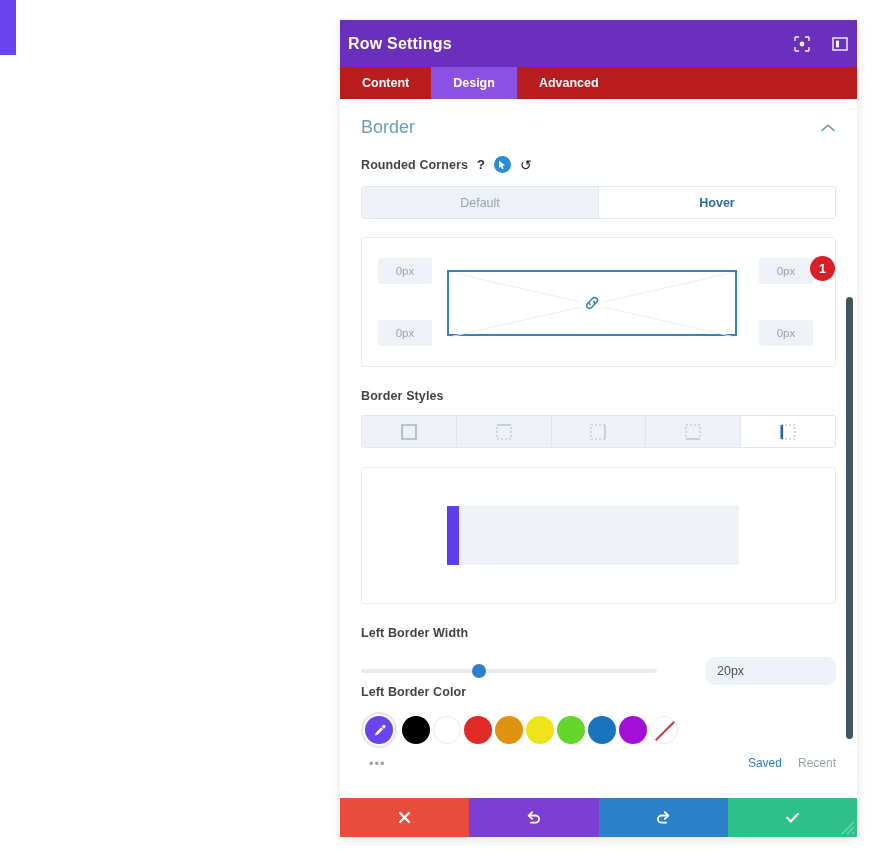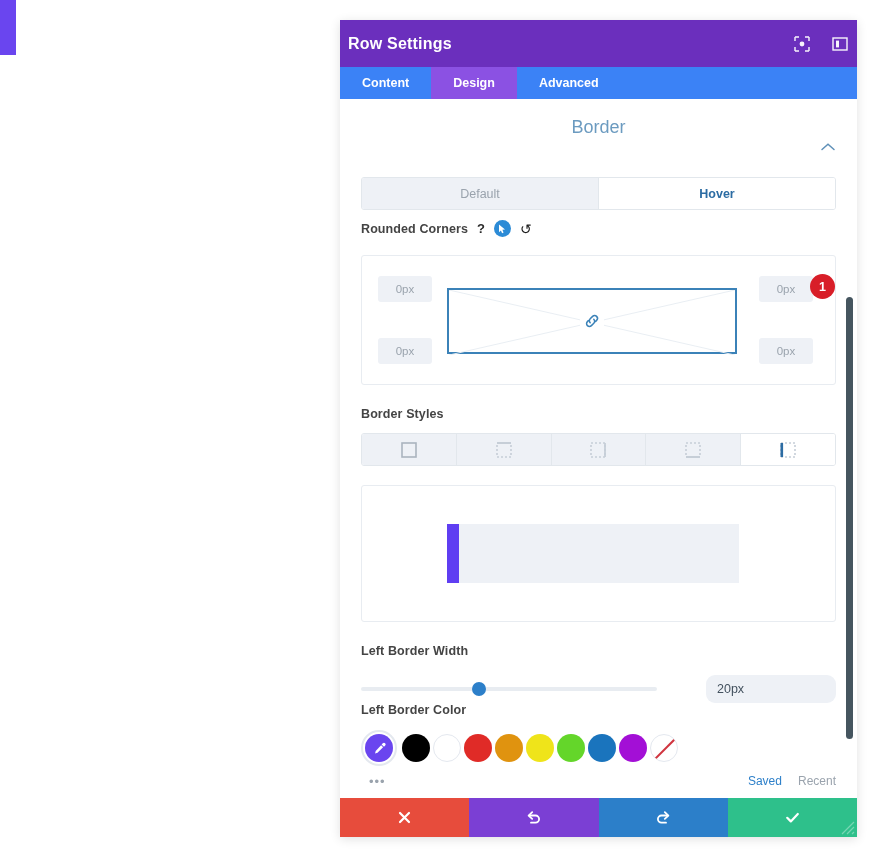--- a/index.html
+++ b/index.html
@@ -37,38 +37,38 @@
     color:#fff; font-size:16px; font-weight:bold; letter-spacing:.2px;
   }
   .header-actions { margin-left:auto; display:flex; align-items:center; gap:20px; }
   .header-icon-btn {
     width:18px; height:18px; display:flex; align-items:center; justify-content:center;
     cursor:pointer; opacity:.95;
   }
 
   
   #modal-tabs {
-    height:32px; background:#3b82f6; display:flex; flex:0 0 auto;
+    height:32px; background:#b91c1c; display:flex; flex:0 0 auto;
   }
   .tab {
     padding:0 22px; height:32px; line-height:32px;
     color:#ffffff; font-size:12.5px; font-weight:bold; cursor:pointer;
     white-space:nowrap;
   }
   .tab.active { background:#8b51e3; }
 
   
   #modal-body {
     flex:1 1 auto; position:relative; overflow:hidden; background:#fff;
     padding: 0 21px;
   }
 
   
   #border-section-header {
-    display:flex; align-items:center; padding-top:18px; padding-bottom:8px;flex-direction:column;
+    display:flex; align-items:center; padding-top:18px; padding-bottom:8px;
   }
   #border-section-title {
     color:#6c9bc0; font-size:18px; font-weight:normal;
   }
   #border-collapse-chevron { margin-left:auto; color:#5f90b8; }
 
   .field-label {
     font-size:12.5px; color:#444; font-weight:bold; letter-spacing:.1px;
   }
 
@@ -274,34 +274,34 @@
 
     <div id="border-section-header">
       <div id="border-section-title">Border</div>
       <div id="border-collapse-chevron">
         <svg width="16" height="10" viewBox="0 0 16 10">
           <path d="M2 7.5L8 2.2L14 7.5" stroke="#5f90b8" stroke-width="1.5" fill="none" stroke-linecap="round"></path>
         </svg>
       </div>
     </div>
 
-    <div id="state-toggle">
-      <div class="state-tab inactive">Default</div>
-      <div class="state-tab active">Hover</div>
-    </div>
-
     <div id="rounded-corners-row">
       <span class="field-label">Rounded Corners</span>
       <span class="help-icon">?</span>
       <span class="hover-state-icon">
         <svg width="9" height="10" viewBox="0 0 9 10">
           <path d="M1 0.6L1 8.2L2.9 6.4L4.1 9.2L5.6 8.5L4.4 5.8L7 5.6Z" fill="#ffffff"></path>
         </svg>
       </span>
       <span class="reset-icon">↺</span>
+    </div>
+
+    <div id="state-toggle">
+      <div class="state-tab inactive">Default</div>
+      <div class="state-tab active">Hover</div>
     </div>
 
     <div id="corners-box">
       <div class="corner-input" id="corner-tl">0px</div>
       <div class="corner-input" id="corner-bl">0px</div>
       <div class="corner-input" id="corner-tr">0px</div>
       <div class="corner-input" id="corner-br">0px</div>
 
       <div id="corner-preview">
         <svg class="diag" viewBox="0 0 290 66" preserveAspectRatio="none">

